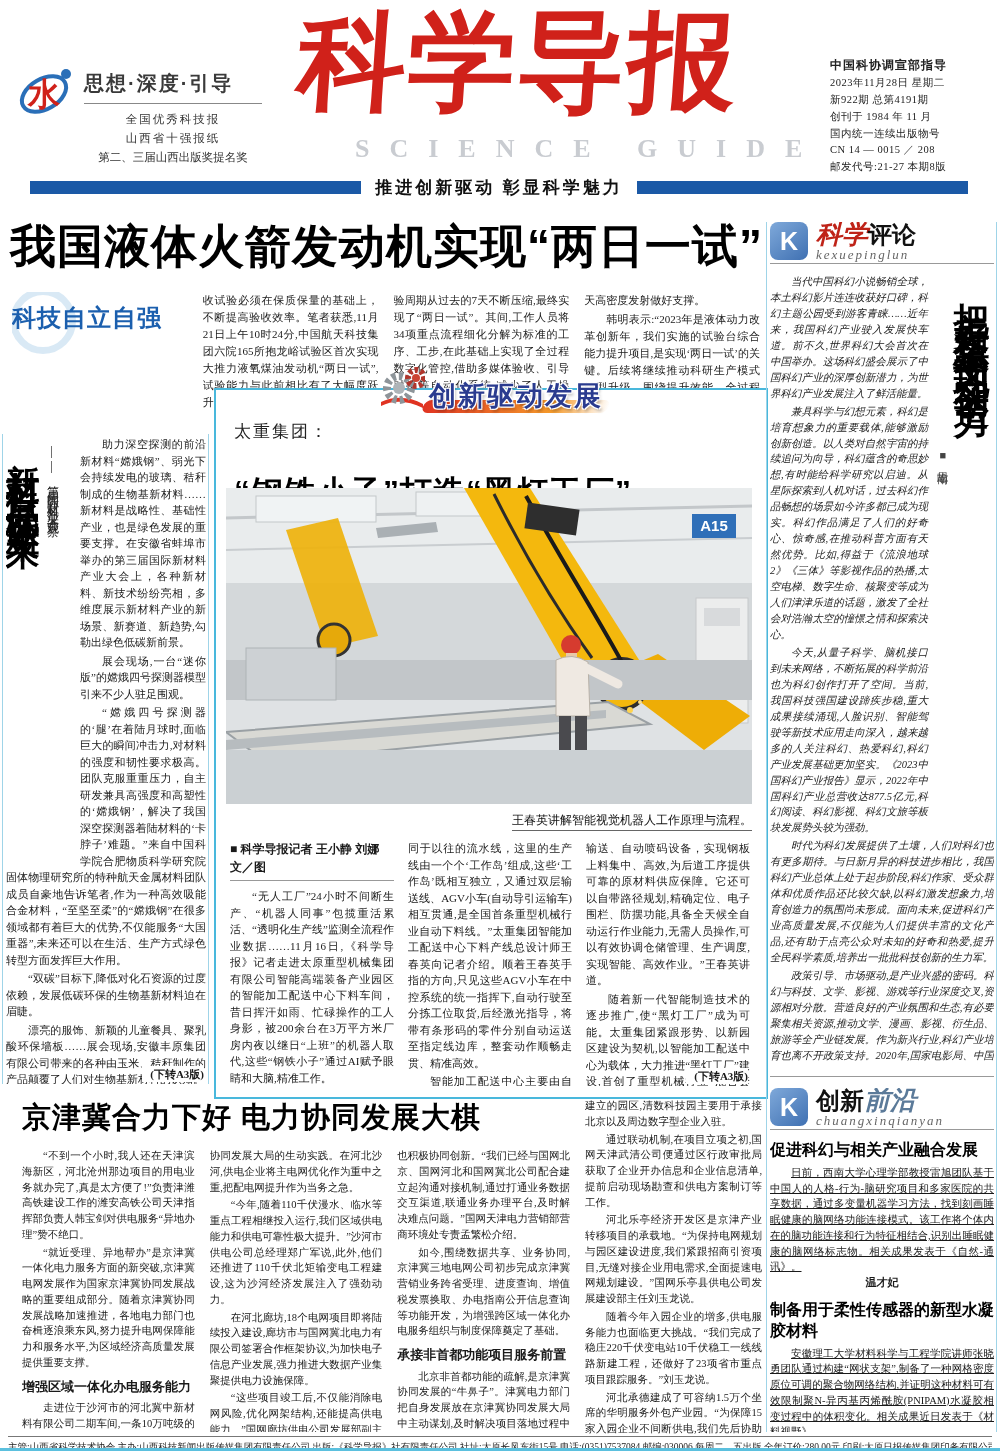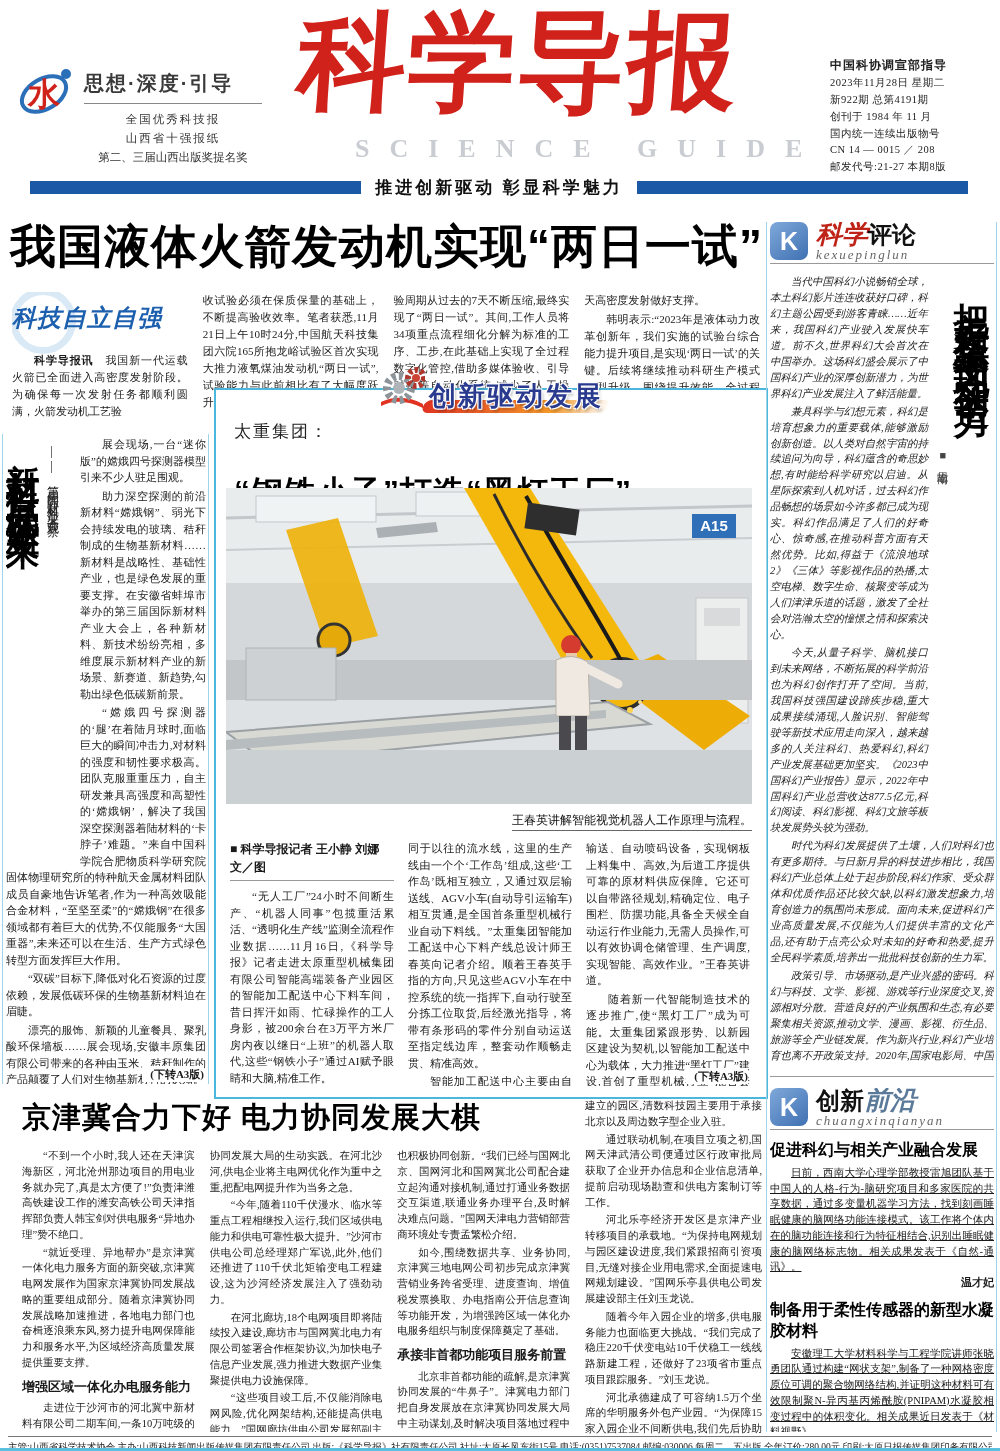--- a/index.html
+++ b/index.html
@@ -21,21 +21,21 @@
   .tagbar{flex:1;height:13px;background:#1b59a6;}
   .tagtext{font-size:17px;font-weight:bold;letter-spacing:3px;color:#111;white-space:nowrap;}
   
   .vline{width:0;border-left:1px solid #9fd4e8;}
   
   .headline1{font-size:46px;font-weight:900;color:#000;text-align:center;white-space:nowrap;letter-spacing:1px;}
   .lead-cols{display:flex;gap:15px;font-size:11px;line-height:1.55;}
   .lead-col{flex:1;overflow:hidden;}
   .badge-zili{position:relative;height:52px;margin-bottom:8px;}
   .badge-zili .ring{position:absolute;left:-2px;top:-4px;width:52px;height:52px;border:7px solid #cfe3f3;border-radius:50%;opacity:.8;}
-  .badge-zili .txt{position:relative;font-size:24px;font-weight:900;font-style:italic;color:#1b5fae;letter-spacing:1px;line-height:52px;white-space:nowrap;}
+  .badge-zili .txt{position:relative;font-size:24px;font-weight:900;color:#1b5fae;letter-spacing:1px;line-height:52px;white-space:nowrap;}
   
   .leftstory{font-size:11px;line-height:1.5;overflow:hidden;}
   .lfloat{float:left;width:66px;height:430px;display:flex;flex-direction:row;margin-right:8px;}
   .vtitle-big{writing-mode:vertical-rl;font-size:34px;font-weight:900;letter-spacing:8px;line-height:1.0;font-family:"Liberation Sans","DejaVu Sans",sans-serif;color:#000;}
   .vsub{writing-mode:vertical-rl;font-size:12px;letter-spacing:3px;color:#222;margin-left:4px;margin-top:10px;}
   .jump-abs{position:absolute;right:2px;bottom:2px;background:#fff;padding-left:8px;font-weight:bold;font-size:11px;}
   
   .centerbox{border:2px solid #49b8dc;background:#fff;}
   .badge-drive{display:flex;align-items:flex-end;gap:4px;}
   .badge-drive .txt{position:relative;font-size:27px;font-weight:900;color:#2a3b8f;letter-spacing:2px;white-space:nowrap;font-family:"Liberation Sans","DejaVu Sans",sans-serif;
@@ -54,21 +54,21 @@
   .brand-red{font-size:26px;font-weight:bold;font-style:italic;color:#bf2318;}
   .brand-blk{font-size:24px;font-weight:900;color:#111;font-family:"Liberation Sans","DejaVu Sans",sans-serif;}
   .brand-slate{font-size:26px;font-weight:bold;font-style:italic;color:#5b7a99;}
   .pinyin{font-size:13px;font-style:italic;color:#666;letter-spacing:2px;}
   .commentary-body{font-size:10.5px;line-height:1.52;font-style:italic;color:#222;overflow:hidden;}
   .cfloat{float:right;width:60px;height:560px;display:flex;flex-direction:row;margin-left:6px;}
   .vauthor{writing-mode:vertical-rl;font-size:11px;color:#444;margin-top:175px;font-style:normal;}
   .vtitle-com{writing-mode:vertical-rl;font-size:36px;font-weight:800;letter-spacing:9px;line-height:1.05;color:#000;font-style:normal;font-family:"Liberation Sans","DejaVu Sans",sans-serif;margin-left:2px;}
   .fitem-title{font-size:16px;font-weight:900;line-height:1.3;margin:10px 0 4px 0;color:#000;font-family:"Liberation Sans","DejaVu Sans",sans-serif;}
   .fitem-text{font-size:10.5px;line-height:1.5;text-indent:2em;text-align:justify;text-decoration:underline;}
-  .fauthor{text-align:right;font-weight:bold;font-size:11px;}
+  .fauthor{text-align:center;font-weight:bold;font-size:11px;}
   
   .headline3{font-size:29px;font-weight:900;letter-spacing:1px;white-space:nowrap;color:#000;font-family:"Liberation Sans","DejaVu Sans",sans-serif;margin-bottom:10px;}
   .bwrap{display:flex;gap:15px;}
   .bcols{display:flex;gap:15px;font-size:10.5px;line-height:1.5;}
   .bcol{flex:1;overflow:hidden;}
   .subhead{font-size:13px;font-weight:900;margin:6px 0 4px 0;font-family:"Liberation Sans","DejaVu Sans",sans-serif;}
   
   .footer{border-top:1px solid #777;padding-top:4px;font-size:9.5px;color:#222;white-space:nowrap;overflow:hidden;text-align:center;}
   .bluestrip{position:absolute;left:0;right:0;bottom:0;height:3px;background:#5bc0de;}
 </style>
@@ -114,21 +114,20 @@
   </div>
 
   <div class="abs headline1 sans" style="left:10px;top:216px;width:750px;">我国液体火箭发动机实现“两日一试”</div>
 
   <div class="abs lead-cols" style="left:12px;top:292px;width:748px;height:136px;">
     <div class="lead-col">
       <div class="badge-zili">
         <div class="ring"></div>
         <div class="txt">科技自立自强</div>
       </div>
-      <p class="para"><b>科学导报讯</b>　<span>我国新一代运载火箭已全面进入高密度发射阶段。为确保每一次发射任务都顺利圆满，火箭发动机工艺验</span></p>
     </div>
     <div class="lead-col">
       <p class="noindent">收试验必须在保质保量的基础上，不断提高验收效率。笔者获悉,11月21日上午10时24分,中国航天科技集团六院165所抱龙峪试验区首次实现大推力液氧煤油发动机“两日一试”,试验能力与此前相比有了大幅度跃升。</p>
       <p class="para">165所所长韩明介绍，为适应高密度任务,他们不断优化试验工艺流程,将试</p>
     </div>
     <div class="lead-col">
       <p class="noindent">验周期从过去的7天不断压缩,最终实现了“两日一试”。其间,工作人员将34项重点流程细化分解为标准的工序、工步,在此基础上实现了全过程数字化管控,借助多媒体验收、引导对接等自动化系统,减少了人工操作。</p>
       <p class="para">高效开展试验任务,不仅能助推我国液体火箭发动机试验综合能力提升,更能为航</p>
     </div>
     <div class="lead-col">
@@ -136,22 +135,22 @@
       <p class="para">韩明表示:“2023年是液体动力改革创新年，我们实施的试验台综合能力提升项目,是实现‘两日一试’的关键。后续将继续推动科研生产模式转型升级，围绕提升效能、全过程质量安全管控等开展数字化、信息化建设。”</p>
 
     </div>
   </div>
 
   <div class="abs leftstory" style="left:6px;top:436px;width:200px;height:648px;">
     <div class="lfloat">
       <div class="vtitle-big">新材料点亮低碳新未来</div>
       <div class="vsub">——第三届国际新材料产业大会观察</div>
     </div>
+    <p class="para">助力深空探测的前沿新材料“嫦娥钢”、弱光下会持续发电的玻璃、秸秆制成的生物基新材料……新材料是战略性、基础性产业，也是绿色发展的重要支撑。在安徽省蚌埠市举办的第三届国际新材料产业大会上，各种新材料、新技术纷纷亮相，多维度展示新材料产业的新场景、新赛道、新趋势,勾勒出绿色低碳新前景。</p>
     <p class="para">展会现场,一台“迷你版”的嫦娥四号探测器模型引来不少人驻足围观。</p>
-    <p class="para">助力深空探测的前沿新材料“嫦娥钢”、弱光下会持续发电的玻璃、秸秆制成的生物基新材料……新材料是战略性、基础性产业，也是绿色发展的重要支撑。在安徽省蚌埠市举办的第三届国际新材料产业大会上，各种新材料、新技术纷纷亮相，多维度展示新材料产业的新场景、新赛道、新趋势,勾勒出绿色低碳新前景。</p>
     <p class="para">“嫦娥四号探测器的‘腿’在着陆月球时,面临巨大的瞬间冲击力,对材料的强度和韧性要求极高。团队克服重重压力，自主研发兼具高强度和高塑性的‘嫦娥钢’，解决了我国深空探测器着陆材料的‘卡脖子’难题。”来自中国科学院合肥物质科学研究院固体物理研究所的特种航天金属材料团队成员自豪地告诉笔者,作为一种高效吸能合金材料，“至坚至柔”的“嫦娥钢”在很多领域都有着巨大的优势,不仅能服务“大国重器”,未来还可以在生活、生产方式绿色转型方面发挥巨大作用。</p>
     <p class="para">“双碳”目标下,降低对化石资源的过度依赖，发展低碳环保的生物基新材料迫在眉睫。</p>
     <p class="para">漂亮的服饰、新颖的儿童餐具、聚乳酸环保墙板……展会现场,安徽丰原集团有限公司带来的各种由玉米、秸秆制作的产品颠覆了人们对生物基新材料的认知。</p>
 
     <div class="jump-abs">(下转A3版)</div>
   </div>
 
   <div class="abs centerbox" style="left:214px;top:388px;width:550px;height:707px;">
     <div class="abs badge-drive" style="left:50%;top:-24px;transform:translateX(-50%);">
       <span>
@@ -278,21 +277,21 @@
       <div class="fitem-text">安徽理工大学材料科学与工程学院讲师张晓勇团队通过构建“网状支架”,制备了一种网格密度原位可调的聚合物网络结构,并证明这种材料可有效限制聚N-异丙基丙烯酰胺(PNIPAM)水凝胶相变过程中的体积变化。相关成果近日发表于《材料视野》。</div>
 
     </div>
 
   </div>
 
   <div class="abs" style="left:22px;top:1098px;width:740px;height:336px;overflow:hidden;">
     <div class="bwrap">
       <div style="width:548px;">
         <div class="headline3">京津冀合力下好 电力协同发展大棋</div>
-        <div class="bcols" style="height:284px;">
+        <div class="bcols" style="height:284px;justify-content:flex-end;">
           <div class="bcol">
             <p class="para">“不到一个小时,我人还在天津滨海新区，河北沧州那边项目的用电业务就办完了,真是太方便了!”负责津潍高铁建设工作的潍安高铁公司天津指挥部负责人韩宝剑对供电服务“异地办理”赞不绝口。</p>
             <p class="para">“就近受理、异地帮办”是京津冀一体化电力服务方面的新突破,京津冀电网发展作为国家京津冀协同发展战略的重要组成部分。随着京津冀协同发展战略加速推进，各地电力部门也奋楫逐浪乘东风,努力提升电网保障能力和服务水平,为区域经济高质量发展提供重要支撑。</p>
             <div class="subhead">增强区域一体化办电服务能力</div>
             <p class="para">走进位于沙河市的河北冀中新材料有限公司二期车间,一条10万吨级的玻璃纤维生产线看起来科技感十足，从烧熔玻璃到拉丝,烘干等环节,全部实现自动化运行。</p>
 
           </div>
           <div class="bcol">
             <p class="noindent">协同发展大局的生动实践。在河北沙河,供电企业将主电网优化作为重中之重,把配电网提升作为当务之急。</p>
             <p class="para">“今年,随着110千伏漫水、临水等重点工程相继投入运行,我们区域供电能力和供电可靠性极大提升。”沙河市供电公司总经理郑广军说,此外,他们还推进了110千伏北矩输变电工程建设,这为沙河经济发展注入了强劲动力。</p>

